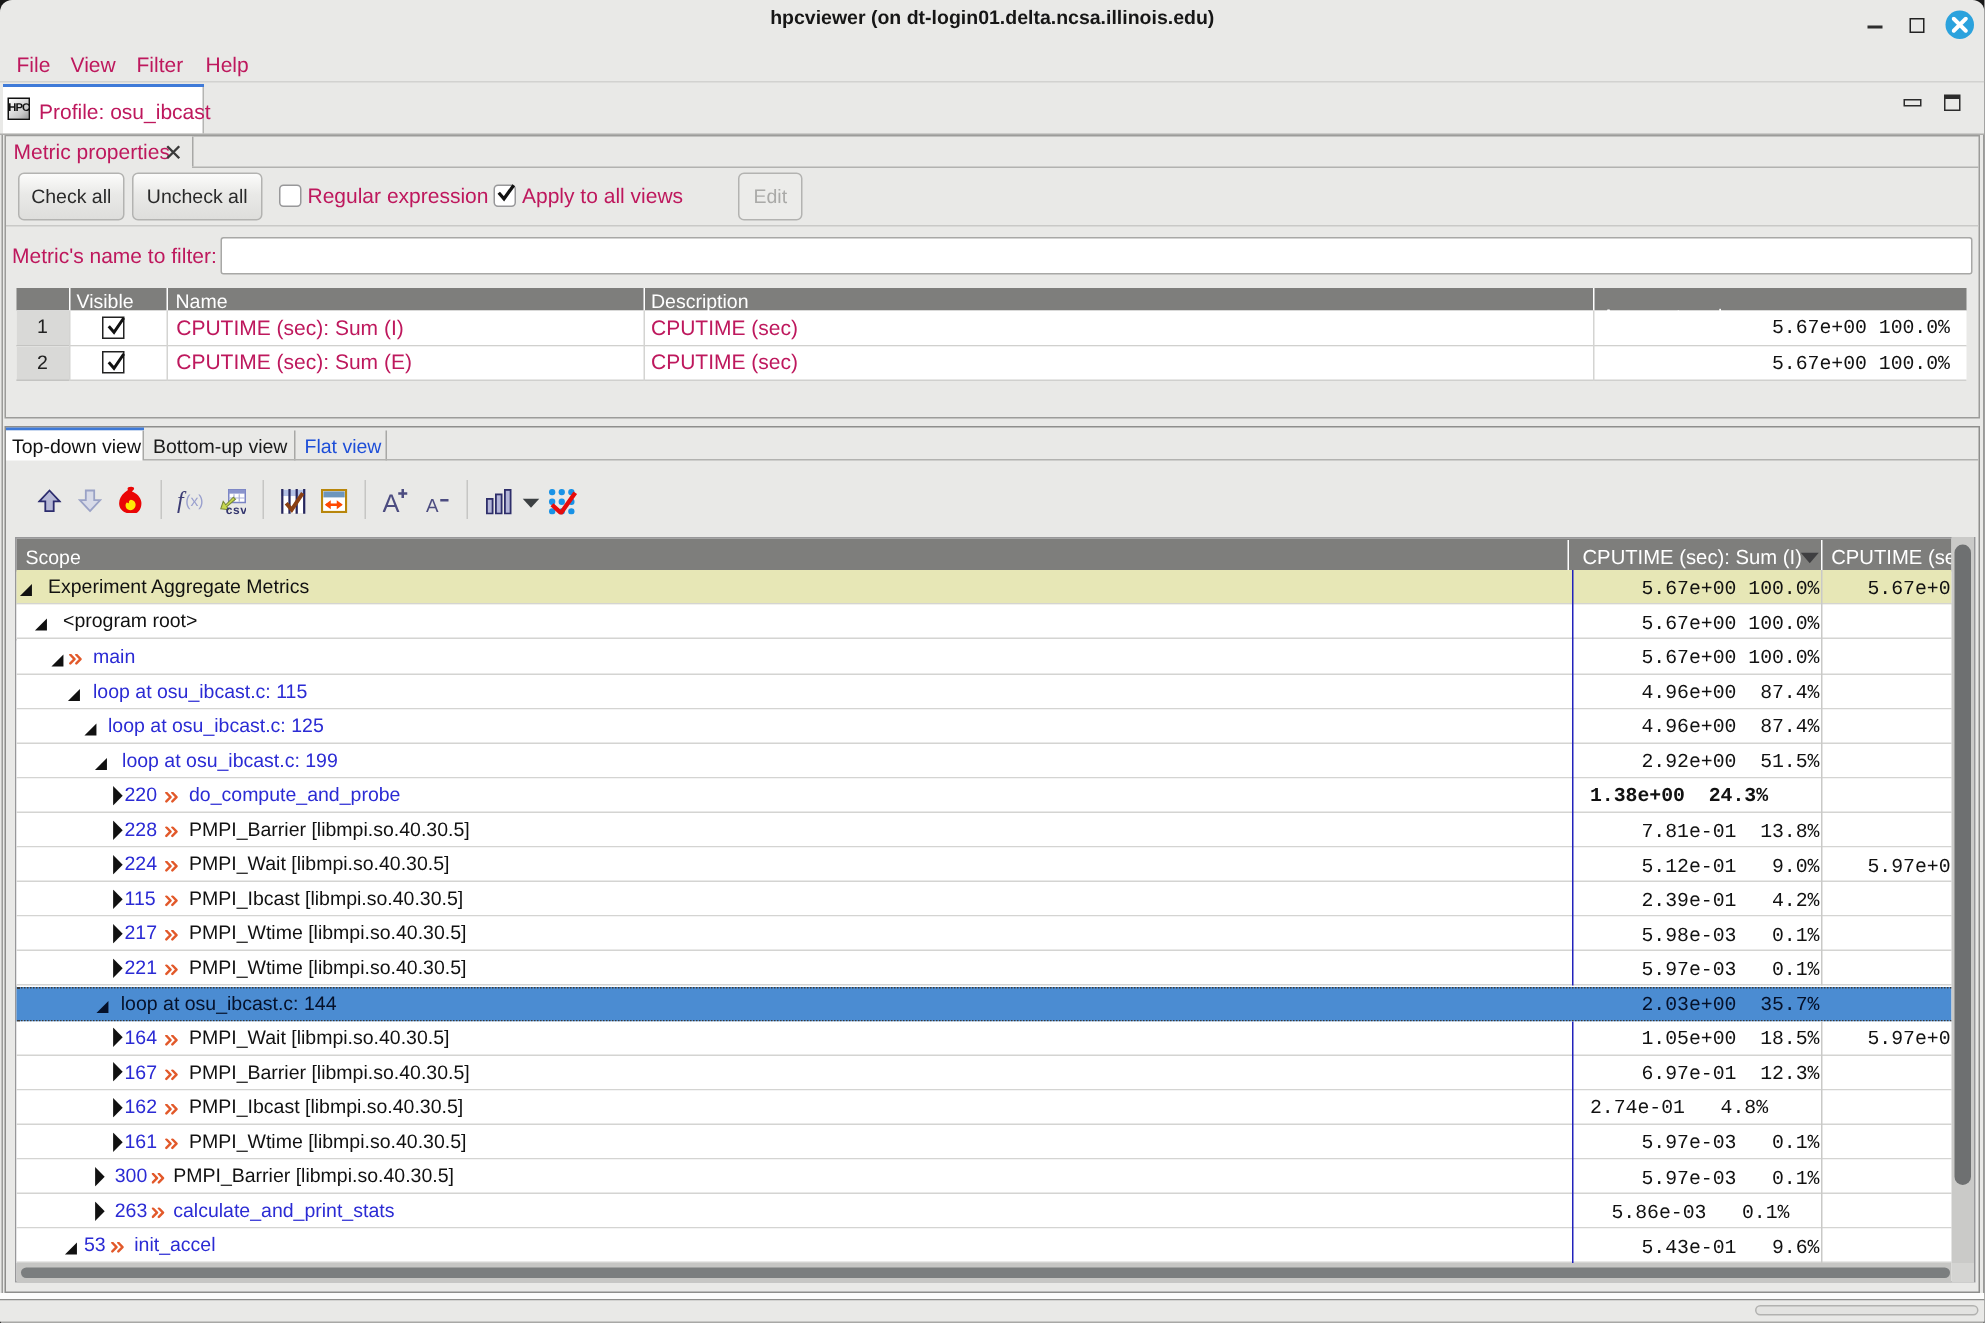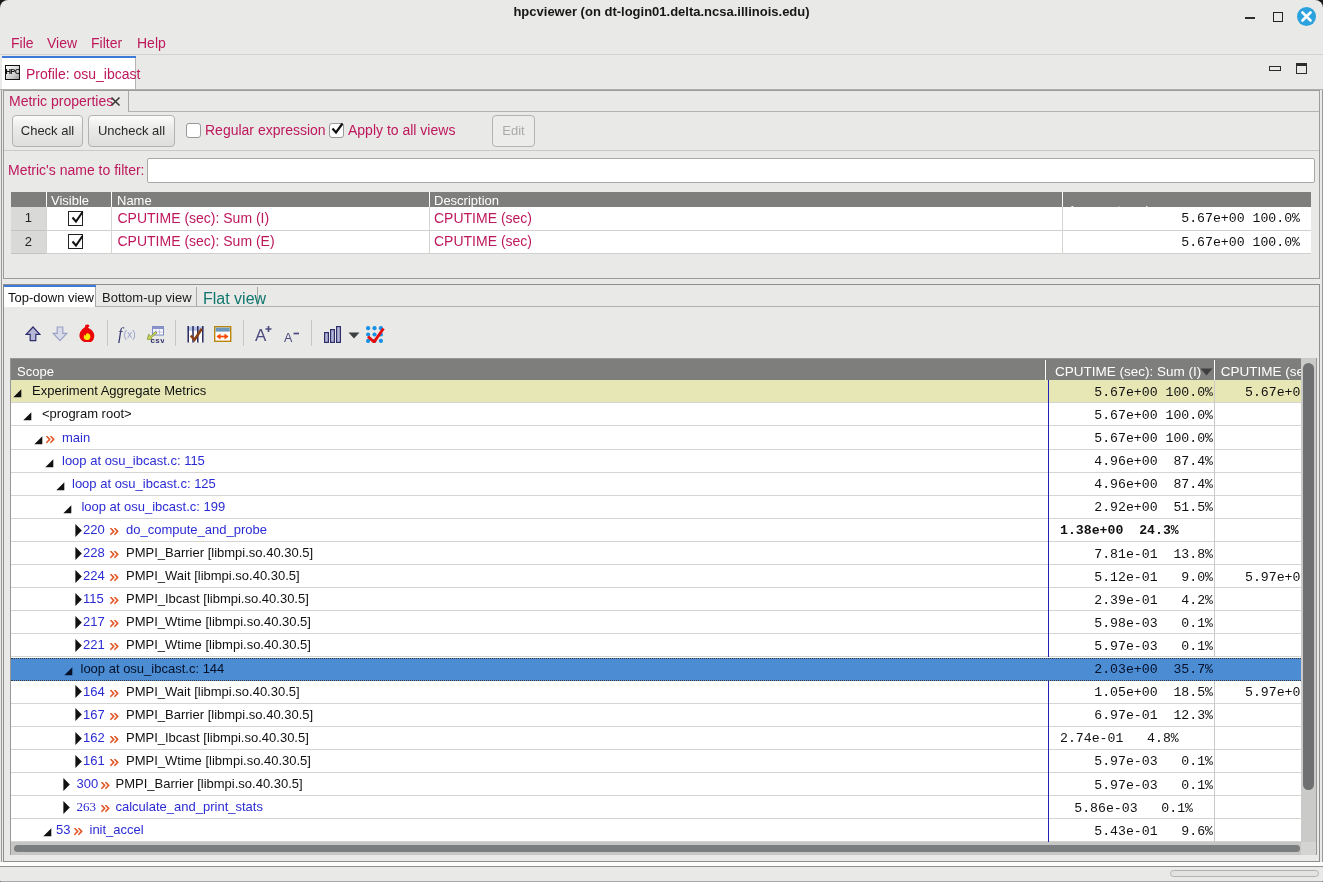--- a/index.html
+++ b/index.html
@@ -84,21 +84,21 @@
 <div class="abs" style="left:428.5px;top:207px;width:1px;height:47px;background:#d4d4d2;"></div>
 <div class="abs" style="left:1062px;top:191.5px;width:1px;height:15.5px;background:#fff;"></div>
 <div class="abs" style="left:1062px;top:207px;width:1px;height:47px;background:#d4d4d2;"></div>
 <div class="abs" style="left:3px;top:284px;width:1317px;height:578px;border:1px solid #8e8e8c;background:#e9e9e7;box-sizing:border-box;"></div>
 <div class="abs" style="left:3.5px;top:284.5px;width:92px;height:2.5px;background:#3f7ad8;"></div>
 <div class="abs" style="left:3.5px;top:287px;width:92px;height:19.5px;background:#fff;border-right:1px solid #a8a8a6;box-sizing:border-box;"></div>
 <div class="abs" style="left:8px;top:289.5px;font-size:13px;color:#111;">Top-down view</div>
 <div class="abs" style="left:95.5px;top:287px;width:101px;height:19.5px;border-right:1px solid #a8a8a6;box-sizing:border-box;"></div>
 <div class="abs" style="left:102px;top:289.5px;font-size:13px;color:#1a1a1a;">Bottom-up view</div>
 <div class="abs" style="left:196.5px;top:287px;width:61px;height:19.5px;border-right:1px solid #a8a8a6;box-sizing:border-box;"></div>
-<div class="abs" style="left:203px;top:289.5px;font-size:16px;color:#0f766e;">Flat view</div>
+<div class="abs" style="left:203px;top:289.5px;font-size:13px;color:#1d4ed8;">Flat view</div>
 <div class="abs" style="left:95.5px;top:306px;width:1223px;height:1px;background:#b2b2b0;"></div>
 <svg class="abs" style="left:25px;top:325.5px" width="16" height="16">
       <path d="M8 1 L14.8 8.3 L10.8 8.3 L10.8 14.7 L5.2 14.7 L5.2 8.3 L1.2 8.3 Z" fill="#b6b8d6" stroke="#2c2c6e" stroke-width="1.2"></path>
     </svg>
 <svg class="abs" style="left:52px;top:326px" width="16" height="16">
       <path d="M8 14.7 L14.8 7.4 L10.8 7.4 L10.8 1 L5.2 1 L5.2 7.4 L1.2 7.4 Z" fill="#d8dbe8" stroke="#9aa2c6" stroke-width="1.2"></path>
     </svg>
 <svg class="abs" style="left:77px;top:323.5px" width="19" height="20">
 <path d="M10.5 0.5 c1.6 0 2.4 1 1.6 2 l-1.2 1.2 c3.3 1.2 5.8 3.8 6.3 6.8 .5 3.4-1.2 6.6-3.2 7.5 l-6.5 0 c-2.4-.6-4.6-2.6-5-5.4-.5-3 1-6 3.6-8.2 l2.2-1.7 c-.7-1-.2-2.2 2.2-2.2z" fill="#ea0606"></path>
 <path d="M10.2 9.2 c2 .1 3.4 1.8 3.2 3.7-.2 1.9-1.6 3.2-3.4 3.2-1.9 0-3.3-1.3-3.3-3.1 0-.9.35-1.7.95-2.2.3.5.9.75 1.35.6-.35-.9.15-1.9 1.2-2.2z" fill="#ffe906"></path>
@@ -325,21 +325,21 @@
 <div class="abs" style="left:76.5px;top:776.0px;font-size:13px;color:#2b2bd4;">300</div>
 <svg class="abs" style="left:101px;top:782.0px" width="9" height="8">
       <path d="M0.9 0.5 L3.7 3.4 L0.9 6.3 M4.9 0.5 L7.7 3.4 L4.9 6.3" stroke="#e2592a" stroke-width="1.6" fill="none" stroke-linecap="round" stroke-linejoin="round"></path>
     </svg>
 <div class="abs" style="left:115.5px;top:776.0px;font-size:13px;color:#111;">PMPI_Barrier [libmpi.so.40.30.5]</div>
 <div class="abs mono" style="left:1060px;top:777.5px;width:153px;text-align:right;color:#111;">5.97e-03   0.1%</div>
 <div class="abs" style="left:11px;top:796.1px;width:1290px;height:23.1px;background:#ffffff;border-bottom:1px solid #d4d4d2;box-sizing:border-box;"></div>
 <svg class="abs" style="left:63.3px;top:800.8000000000001px" width="7" height="13">
       <polygon points="0.4,0 0.4,13 6.8,6.5" fill="#111"></polygon>
     </svg>
-<div class="abs" style="left:76.5px;top:799.1px;font-size:13px;color:#2b2bd4;font-family:Liberation Serif, serif;">263</div>
+<div class="abs" style="left:76.5px;top:799.1px;font-size:13px;color:#2b2bd4;">263</div>
 <svg class="abs" style="left:101px;top:805.1px" width="9" height="8">
       <path d="M0.9 0.5 L3.7 3.4 L0.9 6.3 M4.9 0.5 L7.7 3.4 L4.9 6.3" stroke="#e2592a" stroke-width="1.6" fill="none" stroke-linecap="round" stroke-linejoin="round"></path>
     </svg>
 <div class="abs" style="left:115.5px;top:799.1px;font-size:13px;color:#2b2bd4;">calculate_and_print_stats</div>
 <div class="abs mono" style="left:1040px;top:800.6px;width:153px;text-align:right;color:#111;">5.86e-03   0.1%</div>
 <div class="abs" style="left:11px;top:819.2px;width:1290px;height:23.1px;background:#ffffff;border-bottom:1px solid #d4d4d2;box-sizing:border-box;"></div>
 <svg class="abs" style="left:42.5px;top:828.2px" width="9" height="9">
       <polygon points="0.3,8.3 8.3,8.3 8.3,0.3" fill="#111"></polygon>
     </svg>
 <div class="abs" style="left:56px;top:822.2px;font-size:13px;color:#2b2bd4;">53</div>

